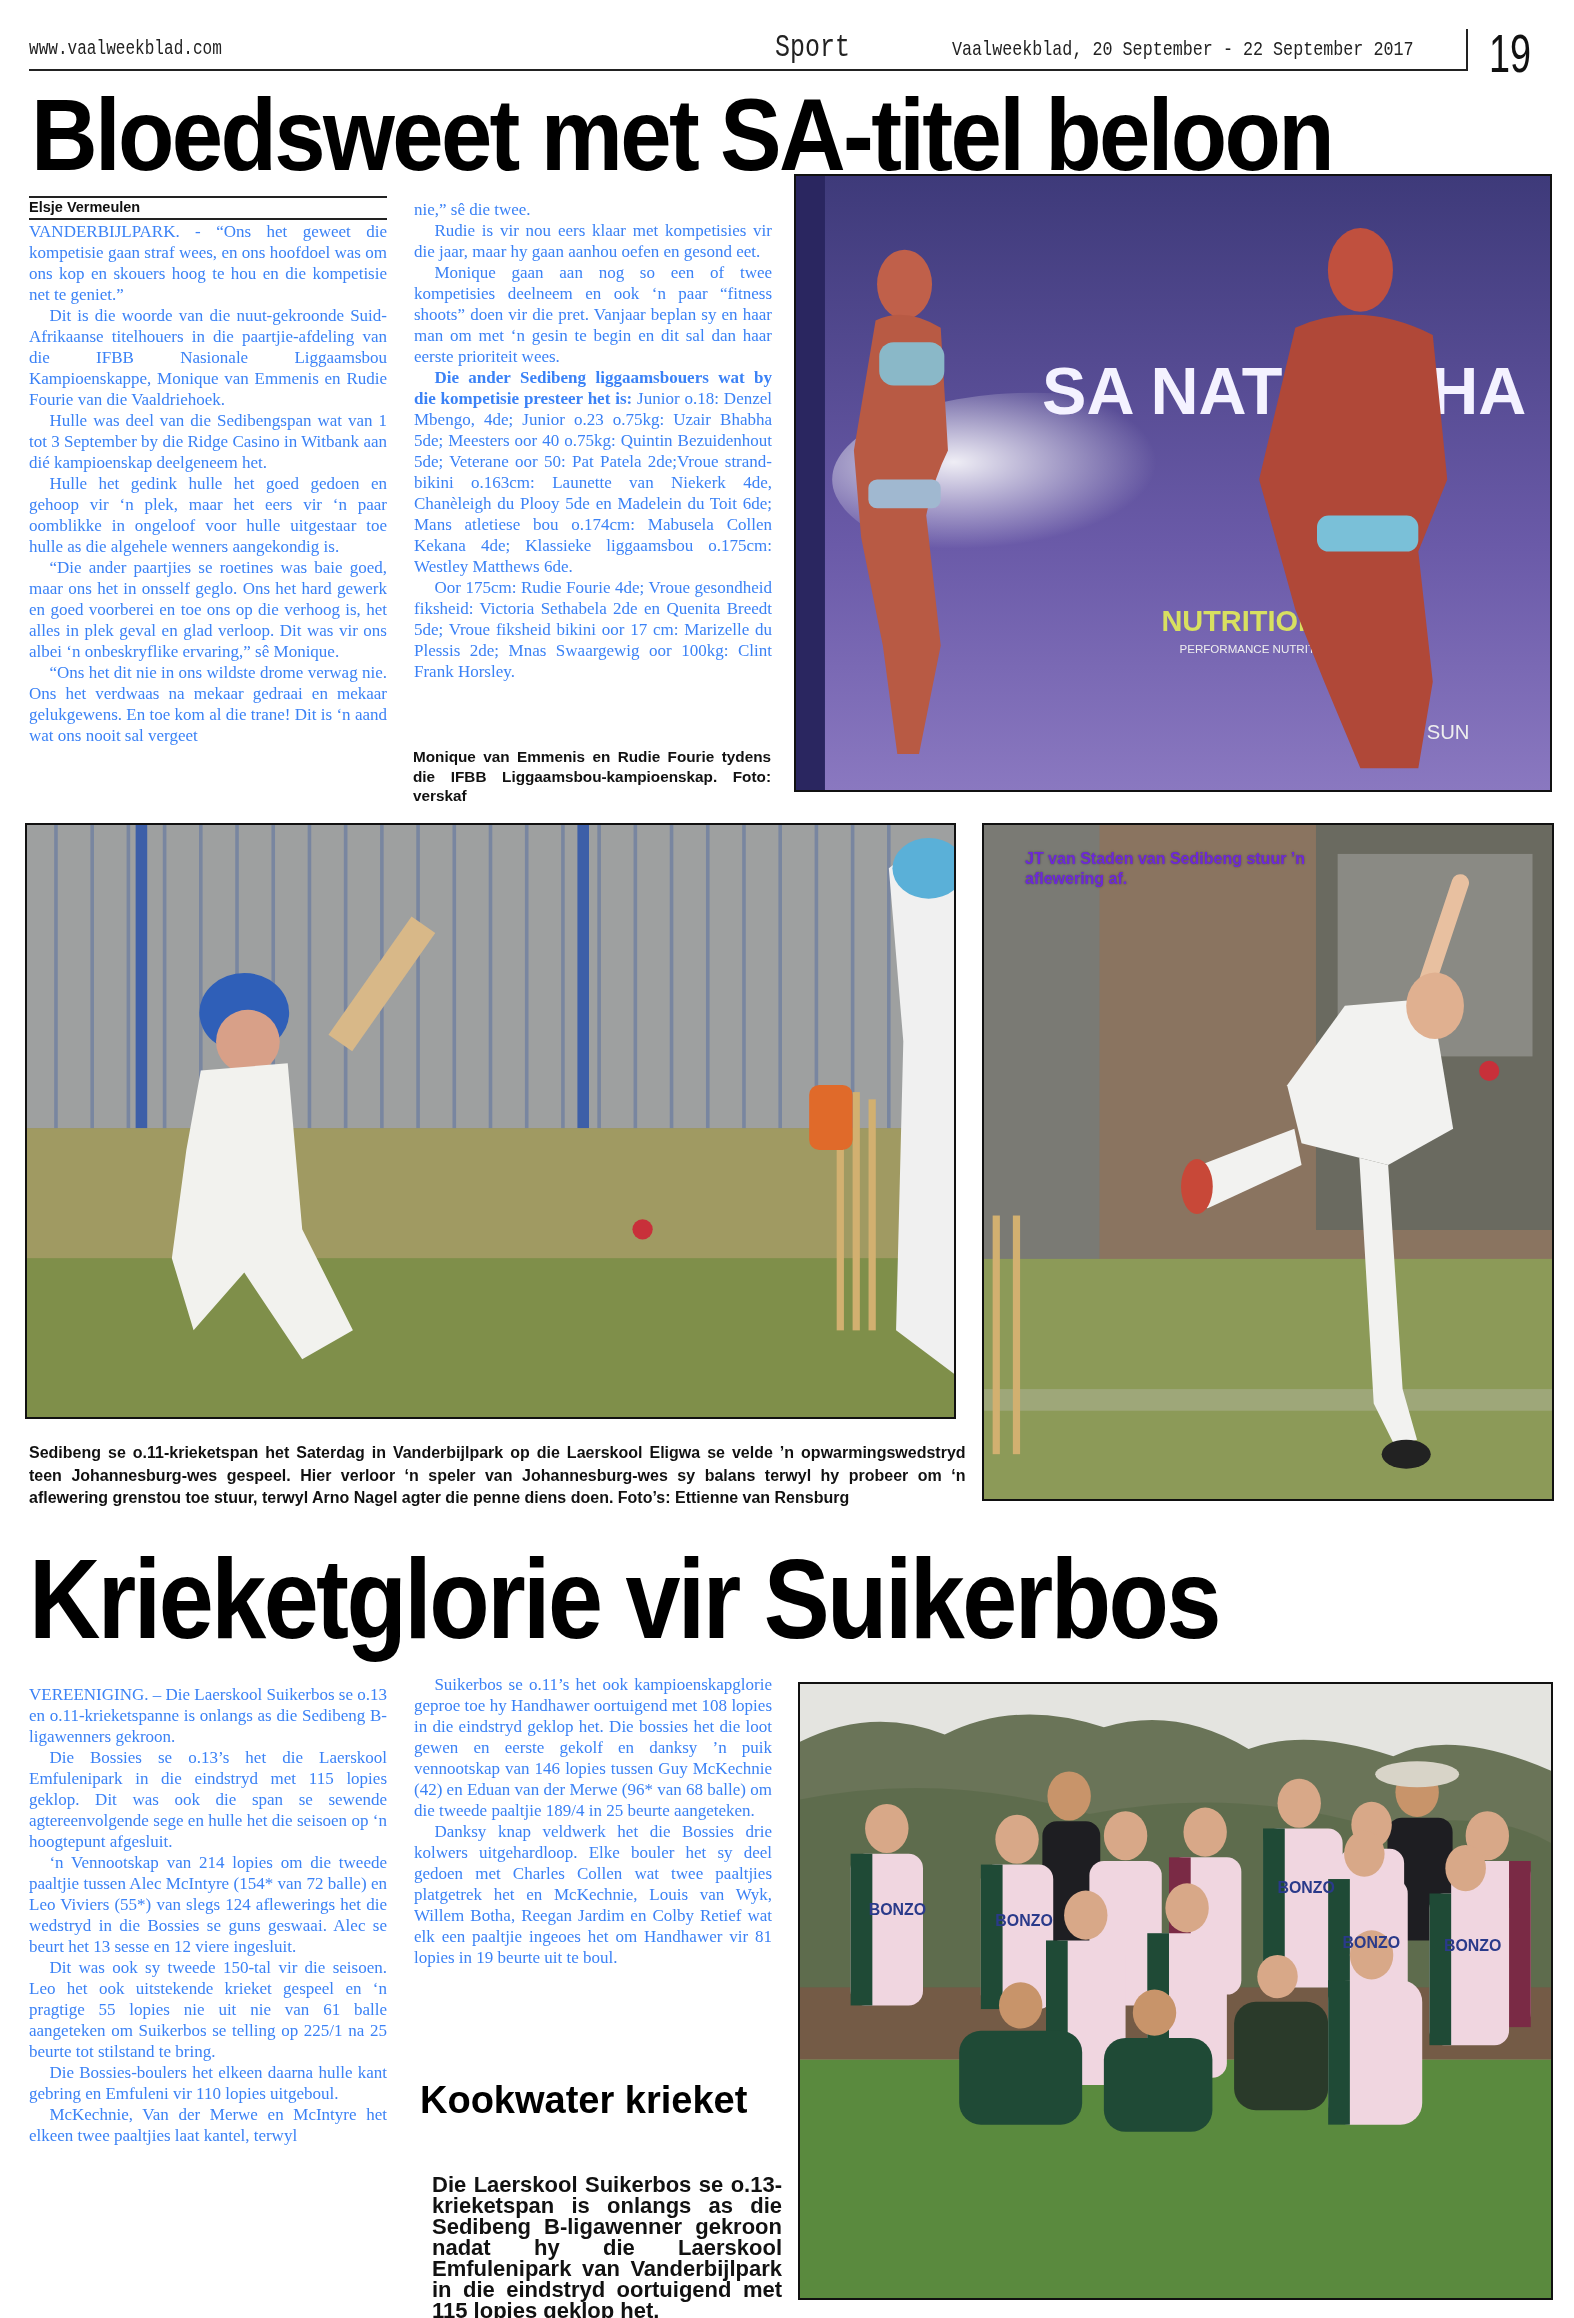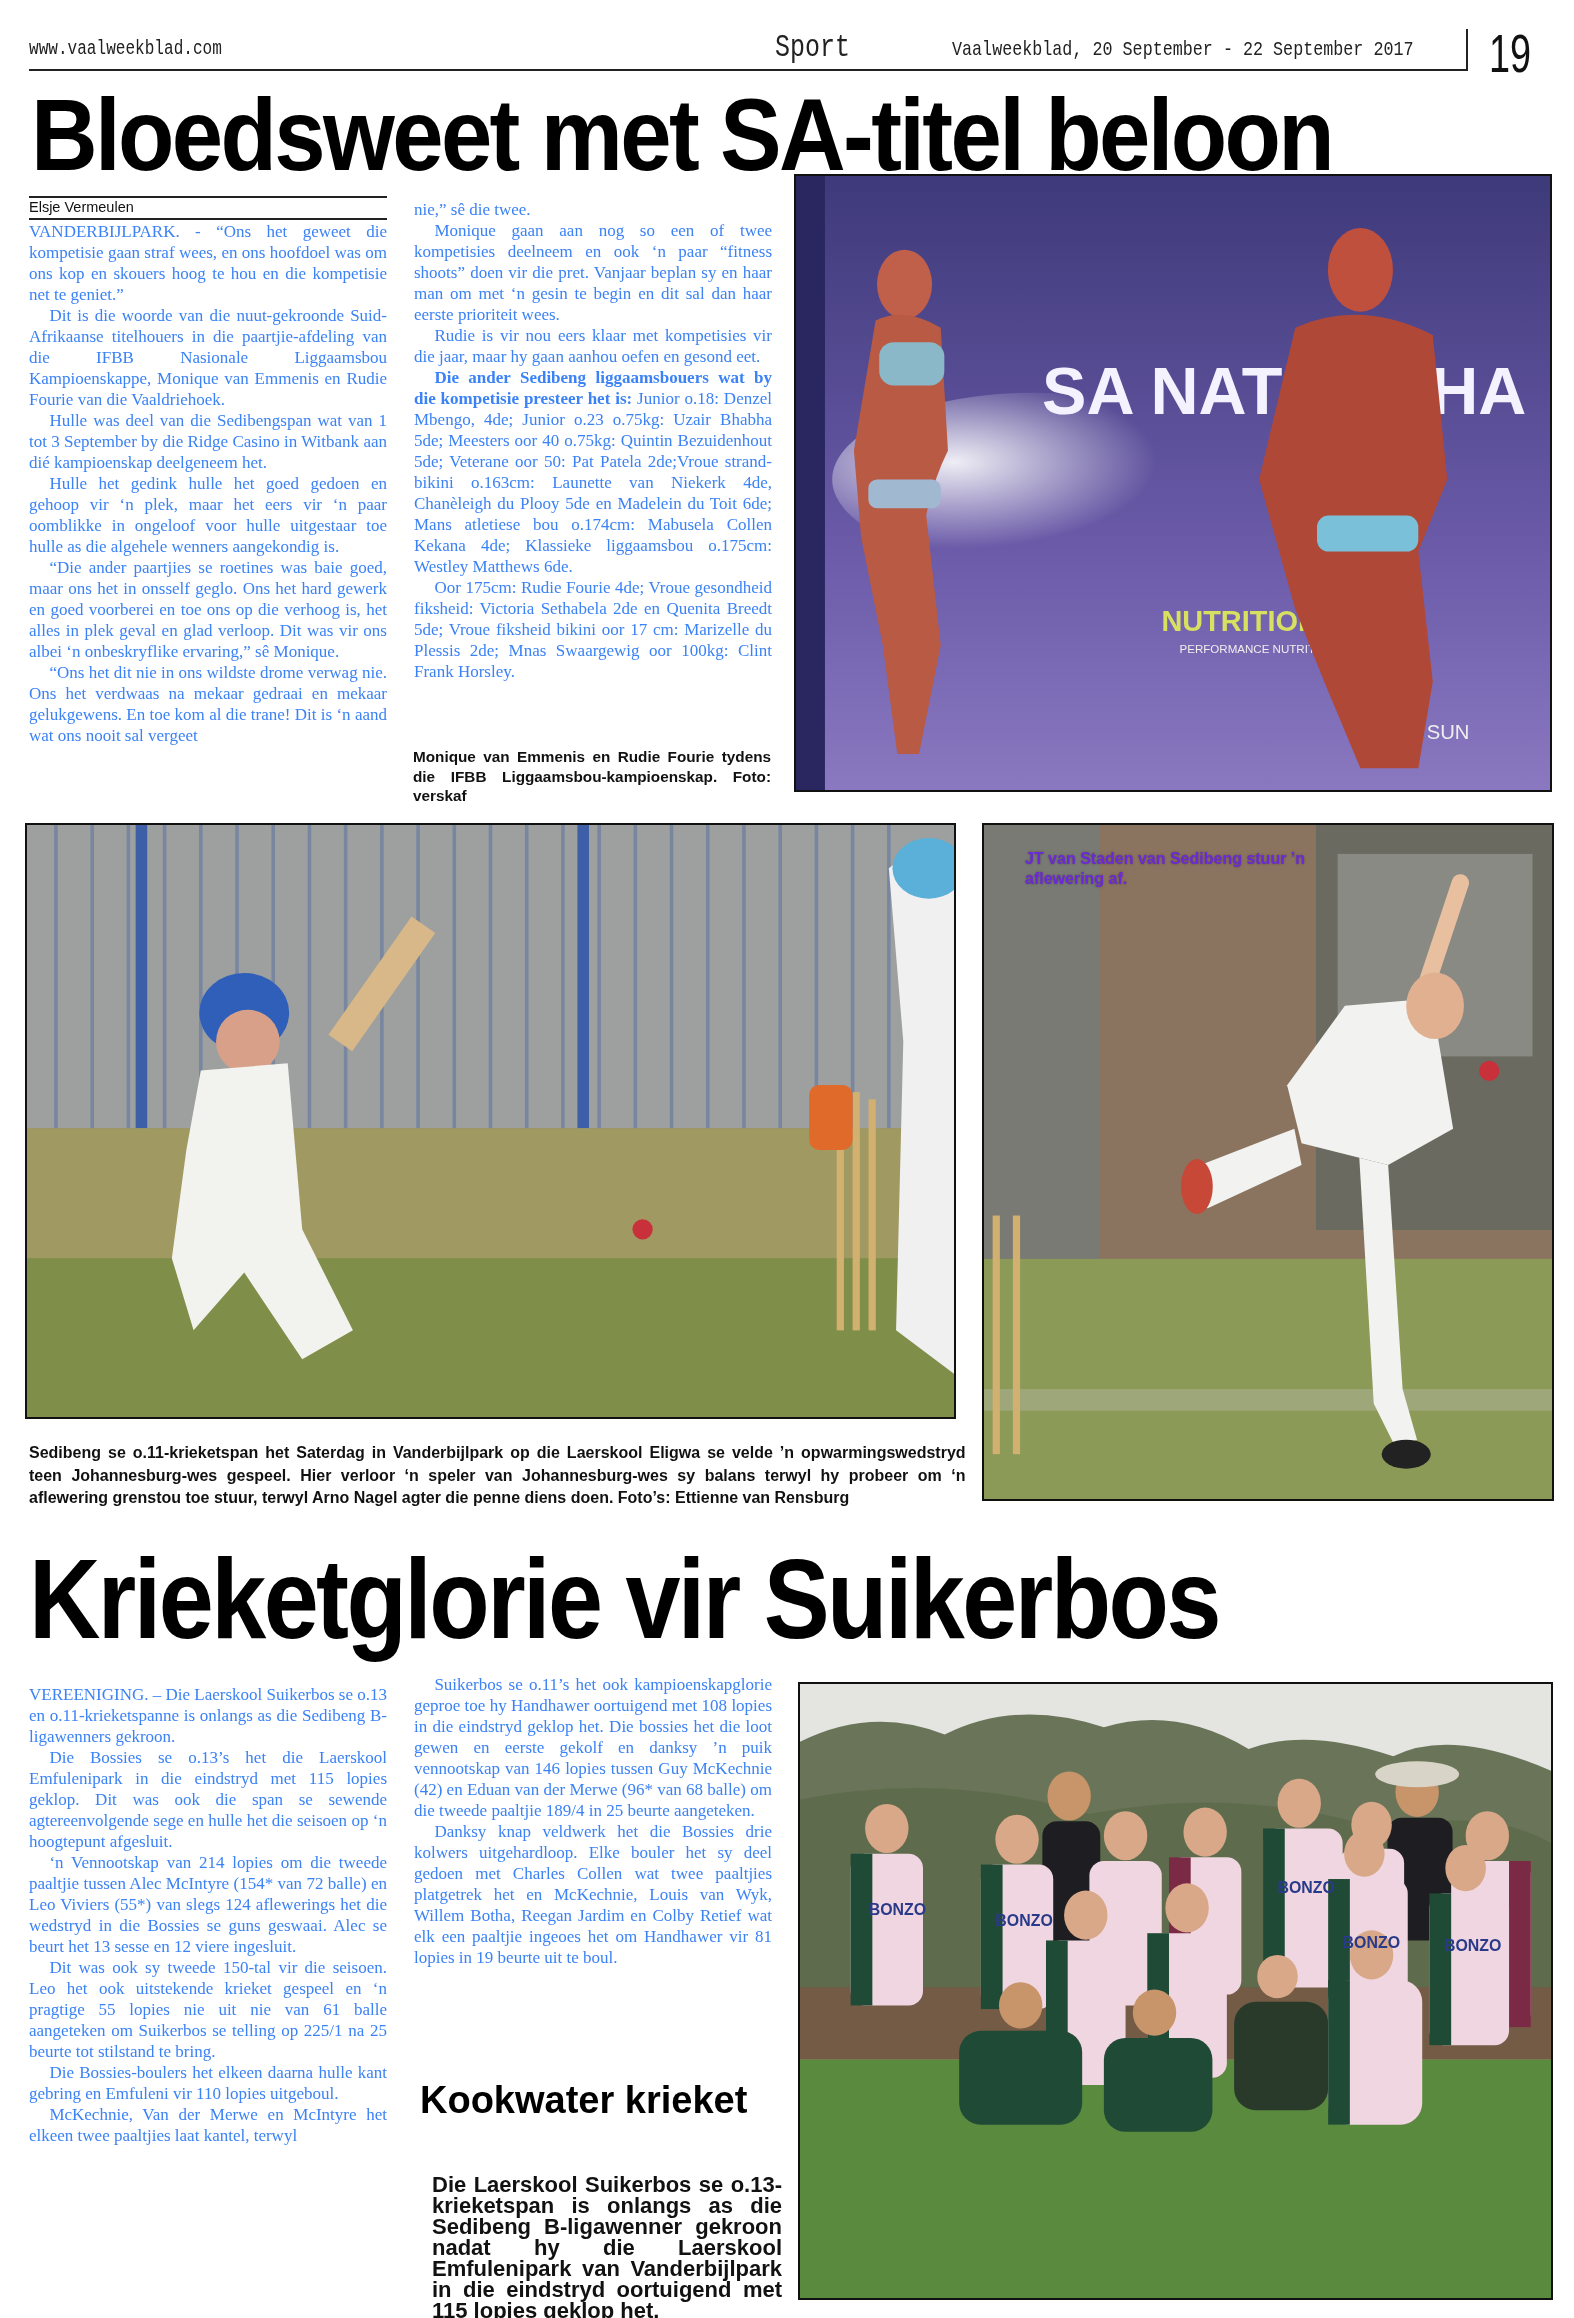--- a/index.html
+++ b/index.html
@@ -16,21 +16,21 @@
   .mh-page { left: 1480px; top: 26px; font-size: 54px; font-family: "Liberation Sans", sans-serif; transform: scaleX(0.7); line-height: 1; }
 
   
   .headline { font-family: "Liberation Sans", "DejaVu Sans", sans-serif; font-weight: bold; white-space: nowrap; transform-origin: left top; color: #000; line-height: 1; letter-spacing: -2.9px; }
   .h1 { left: 30.5px; top: 84px; font-size: 102px; transform: scaleX(0.905); }
   .h2 { left: 29px; top: 1543px; font-size: 113px; transform: scaleX(0.875); }
   .h3 { left: 420px; top: 2081px; font-size: 38px; letter-spacing: 0; transform: none; }
 
   
   .byline-top { left: 29px; top: 196px; width: 358px; height: 1.5px; background: #222; }
-  .byline { left: 29px; top: 199px; font-family: "Liberation Sans", sans-serif; font-weight: normal; font-size: 14.5px; }
+  .byline { left: 29px; top: 199px; font-family: "Liberation Sans", sans-serif; font-weight: bold; font-size: 14.5px; }
   .byline-bottom { left: 29px; top: 218px; width: 358px; height: 1.5px; background: #222; }
 
   
   .col { font-family: "Liberation Serif", "DejaVu Serif", serif; font-size: 17px; line-height: 21px; text-align: justify; hyphens: auto; color: #3b82f6; }
   .col p { margin: 0; text-indent: 20.4px; }
   .col p.noindent { text-indent: 0; }
   .col b { font-weight: bold; }
   .c1 { left: 29px; top: 221px; width: 358px; }
   .c2 { left: 414px; top: 199px; width: 358px; }
   .c3 { left: 29px; top: 1684px; width: 358px; }
@@ -71,22 +71,22 @@
   <p class="noindent">VANDERBIJLPARK. - “Ons het geweet die kompetisie gaan straf wees, en ons hoofdoel was om ons kop en skouers hoog te hou en die kompetisie net te geniet.”</p>
   <p>Dit is die woorde van die nuut-gekroonde Suid-Afrikaanse titelhouers in die paartjie-afdeling van die IFBB Nasionale Liggaamsbou Kampioenskappe, Monique van Emmenis en Rudie Fourie van die Vaaldriehoek.</p>
   <p>Hulle was deel van die Sedibengspan wat van 1 tot 3 September by die Ridge Casino in Witbank aan dié kampioenskap deelgeneem het.</p>
   <p>Hulle het gedink hulle het goed gedoen en gehoop vir ‘n plek, maar het eers vir ‘n paar oomblikke in ongeloof voor hulle uitgestaar toe hulle as die algehele wenners aangekondig is.</p>
   <p>“Die ander paartjies se roetines was baie goed, maar ons het in onsself geglo. Ons het hard gewerk en goed voorberei en toe ons op die verhoog is, het alles in plek geval en glad verloop. Dit was vir ons albei ‘n onbeskryflike ervaring,” sê Monique.</p>
   <p>“Ons het dit nie in ons wildste drome verwag nie. Ons het verdwaas na mekaar gedraai en mekaar gelukgewens. En toe kom al die trane! Dit is ‘n aand wat ons nooit sal vergeet</p>
 </div>
 
 <div class="abs col c2">
   <p class="noindent">nie,” sê die twee.</p>
+  <p>Rudie is vir nou eers klaar met kompetisies vir die jaar, maar hy gaan aanhou oefen en gesond eet.</p>
   <p>Monique gaan aan nog so een of twee kompetisies deelneem en ook ‘n paar “fitness shoots” doen vir die pret. Vanjaar beplan sy en haar man om met ‘n gesin te begin en dit sal dan haar eerste prioriteit wees.</p>
-  <p>Rudie is vir nou eers klaar met kompetisies vir die jaar, maar hy gaan aanhou oefen en gesond eet.</p>
   <p><b>Die ander Sedibeng liggaamsbouers wat by die kompetisie presteer het is:</b><span> Junior o.18: Denzel Mbengo, 4de; Junior o.23 o.75kg: Uzair Bhabha 5de; Meesters oor 40 o.75kg: Quintin Bezuidenhout 5de; Veterane oor 50: Pat Patela 2de;Vroue strand-bikini o.163cm: Launette van Niekerk 4de, Chanèleigh du Plooy 5de en Madelein du Toit 6de; Mans atletiese bou o.174cm: Mabusela Collen Kekana 4de; Klassieke liggaamsbou o.175cm: Westley Matthews 6de.</span></p>
   <p>Oor 175cm: Rudie Fourie 4de; Vroue gesondheid fiksheid: Victoria Sethabela 2de en Quenita Breedt 5de; Vroue fiksheid bikini oor 17 cm: Marizelle du Plessis 2de; Mnas Swaargewig oor 100kg: Clint Frank Horsley.</p>
 </div>
 
 <div class="abs caption cap-bodybuild">Monique van Emmenis en Rudie Fourie tydens die IFBB Liggaamsbou-kampioenskap. Foto: verskaf</div>
 
 <div class="abs photo ph-bodybuild">
   <svg viewBox="0 0 1042 850" preserveAspectRatio="none">
     <defs>
       <linearGradient id="stage" x1="0" y1="0" x2="0" y2="1">

